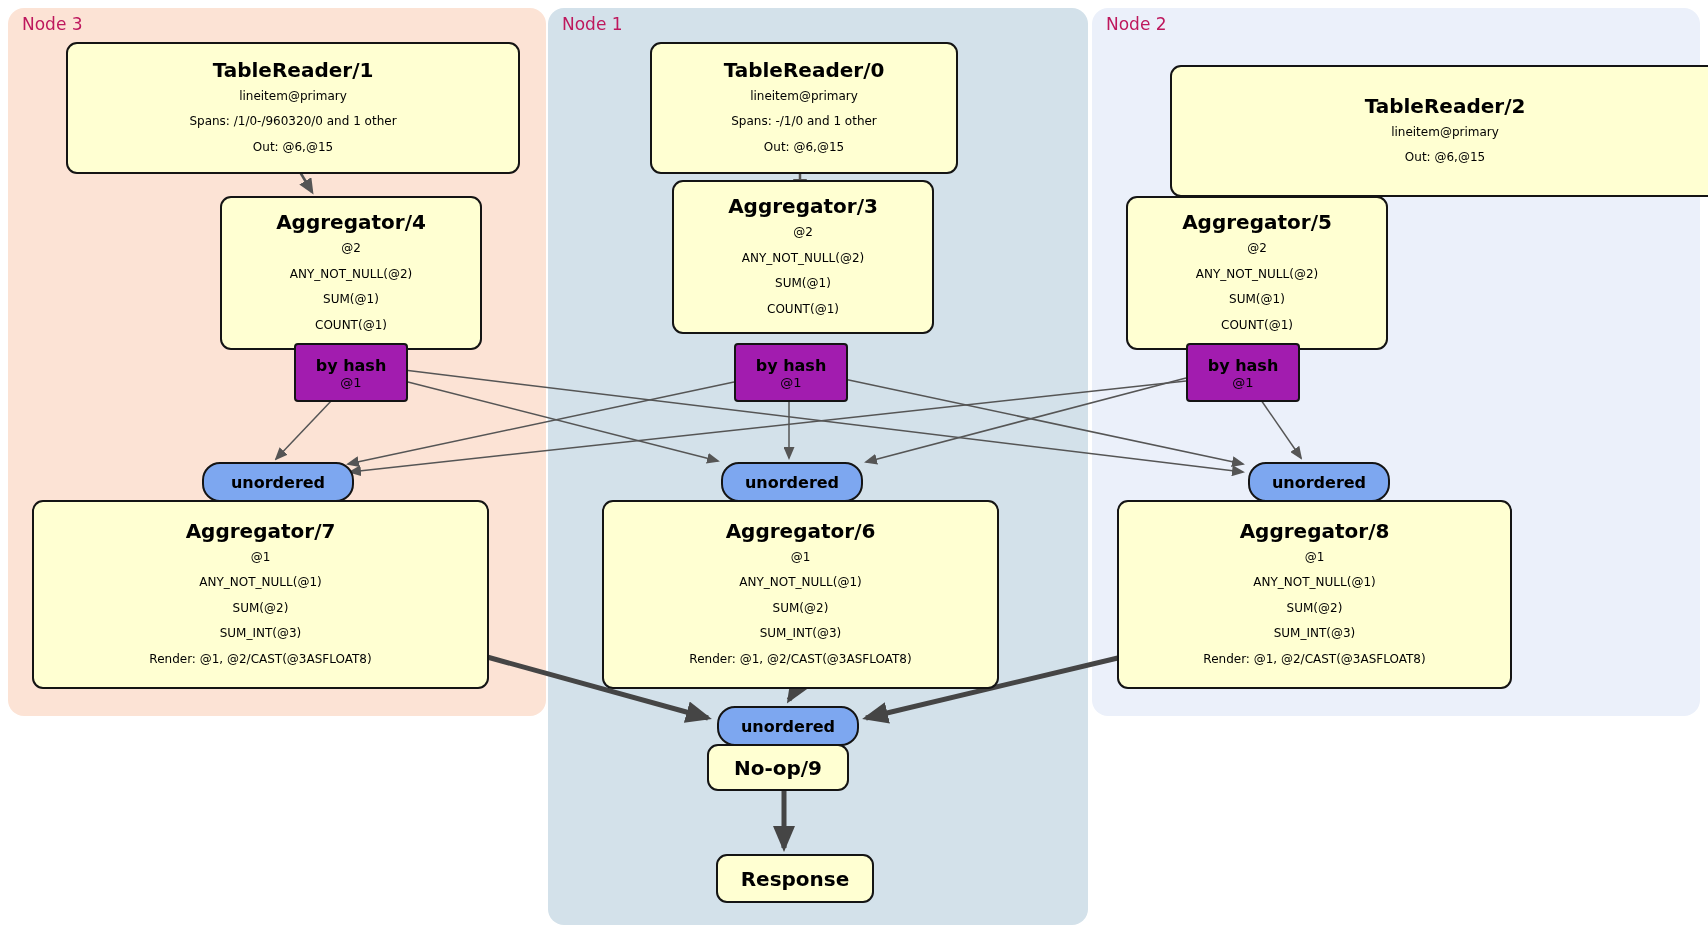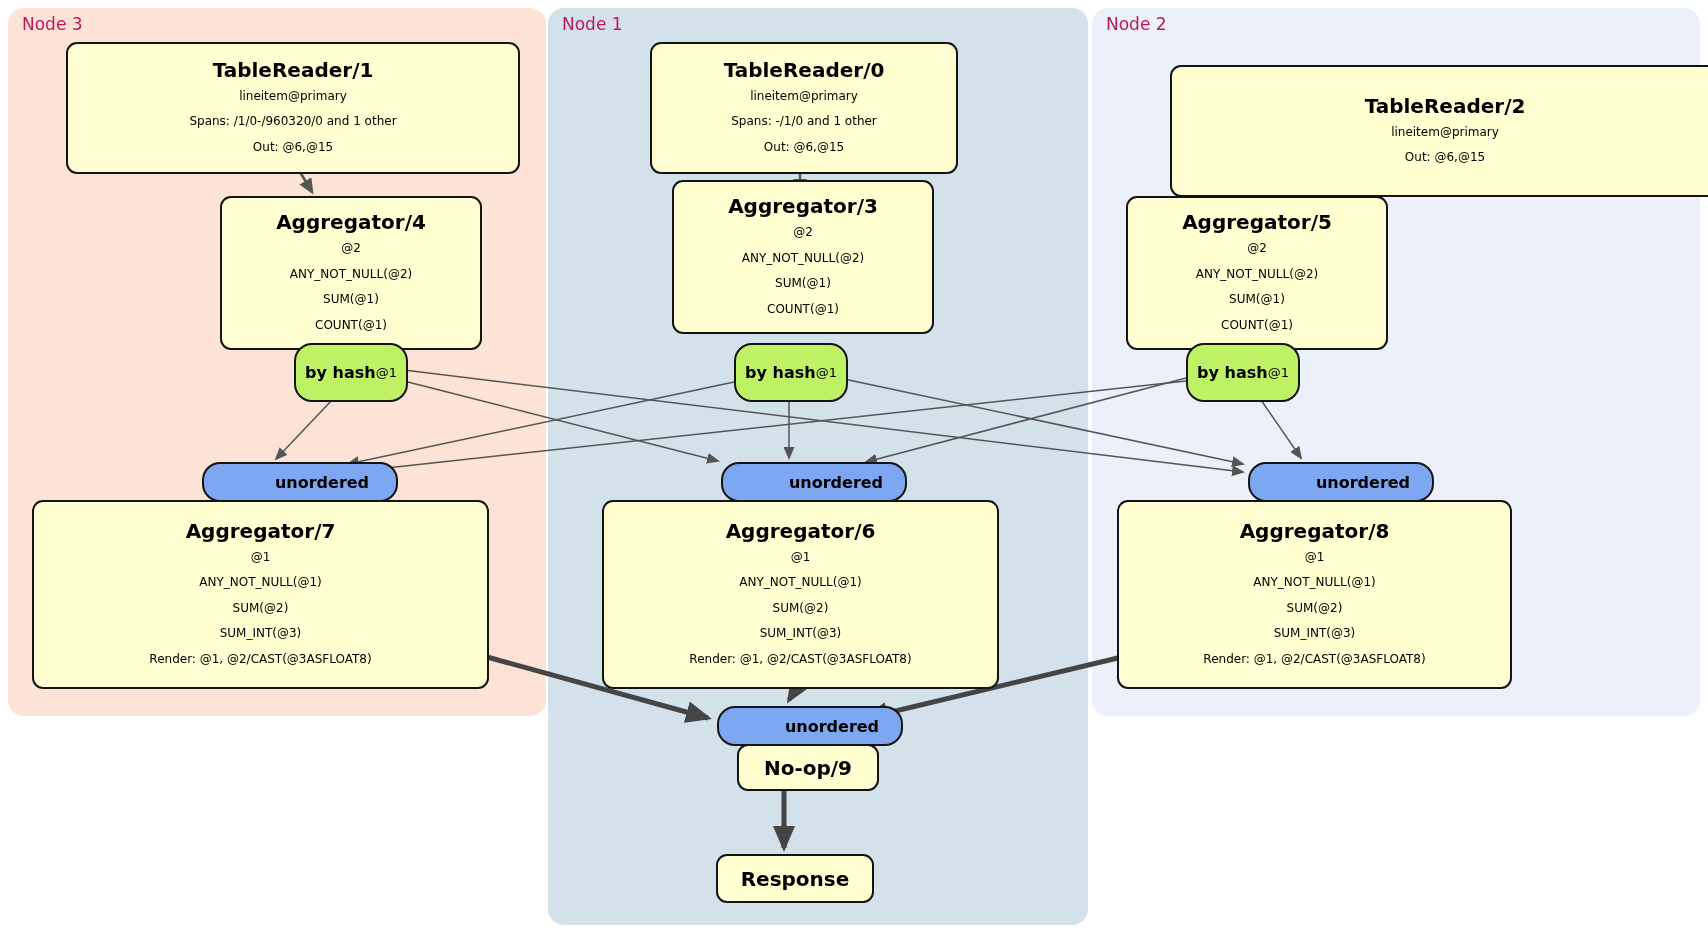--- a/index.html
+++ b/index.html
@@ -18,31 +18,31 @@
   .node-box{
     position:absolute;z-index:2;
     background:#ffffd2;border:2px solid #141414;border-radius:11px;
     display:flex;flex-direction:column;align-items:center;justify-content:center;
     text-align:left;
   }
   .node-title{font-weight:bold;font-size:20px;line-height:28px;white-space:nowrap;}
   .node-line{font-size:12px;line-height:25.5px;white-space:nowrap;}
   .pill-hash{
     position:absolute;z-index:3;
-    background:#bef264;border:2px solid #141414;border-radius:18px;
-    display:flex;flex-direction:row;align-items:center;justify-content:center;
+    background:#a21caf;border:2px solid #141414;border-radius:4px;
+    display:flex;flex-direction:column;align-items:center;justify-content:center;
     text-align:center;
   }
   .pill-hash .pill-title{font-weight:bold;font-size:16px;line-height:19px;}
   .pill-hash .pill-sub{font-size:13px;line-height:15px;}
   .pill-sync{
     position:absolute;z-index:3;
     background:#7da7f0;border:2px solid #141414;border-radius:18px;
     display:flex;align-items:center;justify-content:center;
-    font-weight:bold;font-size:16px;white-space:nowrap;padding-left:44px;
+    font-weight:bold;font-size:16px;white-space:nowrap;
   }
 </style>
 </head>
 <body>
 
 <div id="stage">
 
   <div class="panel" style="left:8px;top:8px;width:538px;height:708px;background:#fce3d5;"></div>
   <div class="panel" style="left:548px;top:8px;width:540px;height:917px;background:#d3e1ea;"></div>
   <div class="panel" style="left:1092px;top:8px;width:608px;height:708px;background:#ebf0fa;"></div>
@@ -153,21 +153,21 @@
     <div class="node-line">ANY_NOT_NULL(@1)</div>
     <div class="node-line">SUM(@2)</div>
     <div class="node-line">SUM_INT(@3)</div>
     <div class="node-line">Render: @1, @2/CAST(@3ASFLOAT8)</div>
   </div>
 
   <div class="pill-sync" style="left:717px;top:706px;width:138px;height:36px;">
     <span>unordered</span>
   </div>
 
-  <div class="node-box" style="left:737px;top:744px;width:138px;height:43px;">
+  <div class="node-box" style="left:707px;top:744px;width:138px;height:43px;">
     <div class="node-title">No-op/9</div>
   </div>
 
   <div class="node-box" style="left:708px;top:854px;width:154px;height:45px;margin-left:8px;">
     <div class="node-title">Response</div>
   </div>
 
   <div class="node-box" style="left:1170px;top:42px;width:546px;height:128px;margin-top:23px;">
     <div class="node-title">TableReader/2</div>
     <div class="node-line">lineitem@primary</div>

